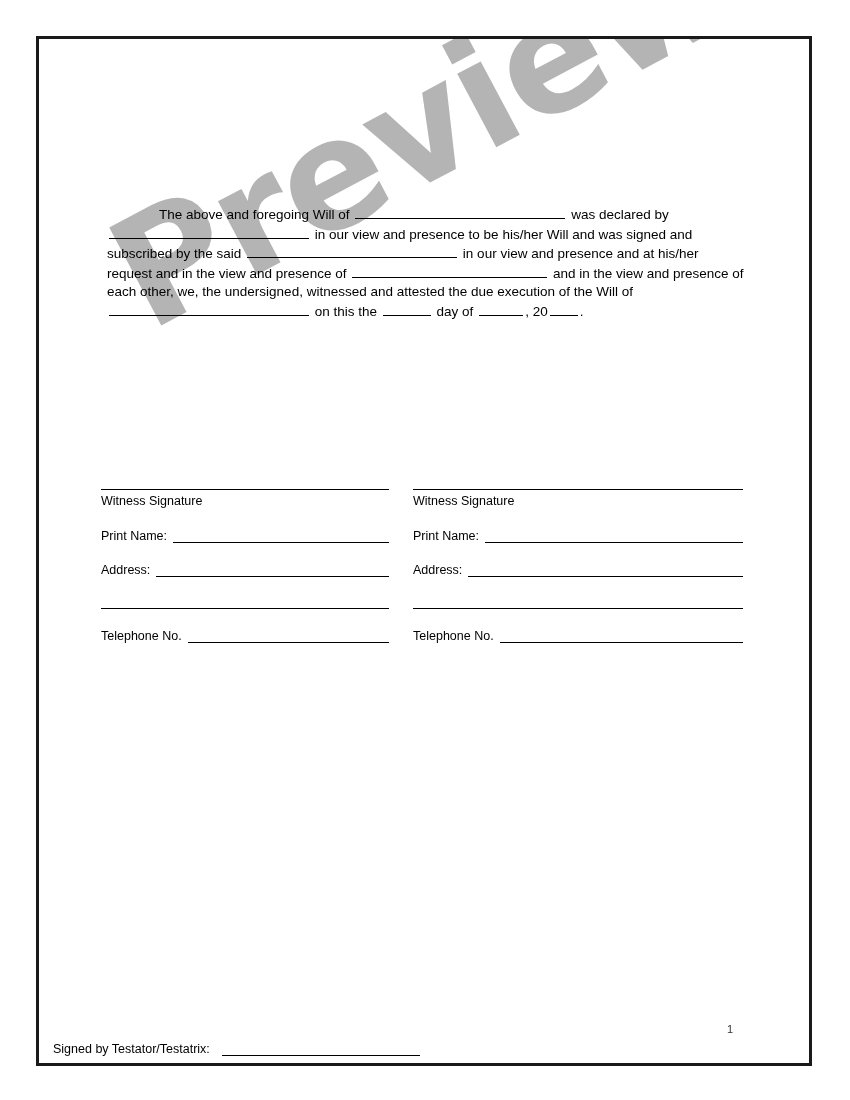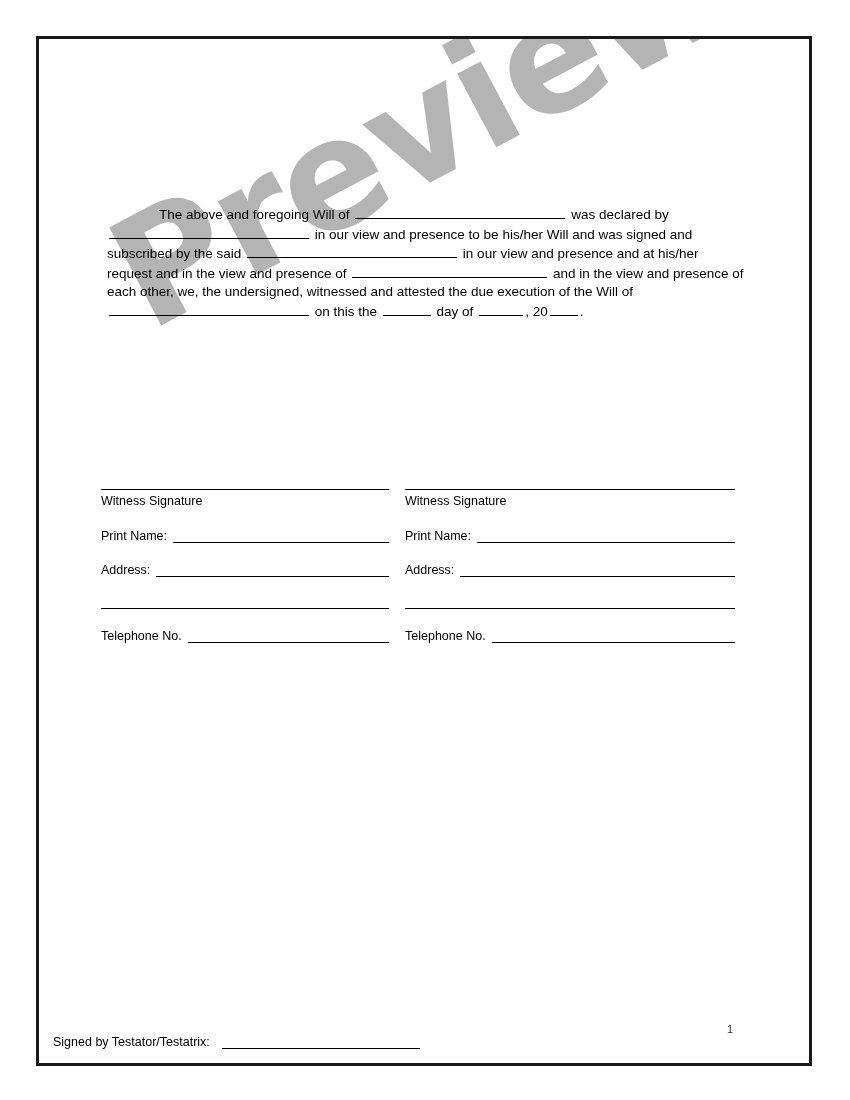--- a/index.html
+++ b/index.html
@@ -99,21 +99,21 @@
   .sig-area {
     position: absolute;
     left: 62px;
     top: 450px;
     width: 648px;
     z-index: 8;
     font-size: 12.5px;
   }
   .sig-cols {
     display: flex;
-    gap: 16px;
+    gap: 24px;
   }
   .sig-col {
     width: 288px;
     position: relative;
   }
   .sig-col.right { width: 330px; }
 
   .rule {
     border-bottom: 1px solid #000;
     height: 0;
@@ -148,21 +148,21 @@
   }
   .blank-row .field-rule {
     width: 100%;
     flex: none;
   }
 
   
   .footer-signed {
     position: absolute;
     left: 14px;
-    bottom: 14px;
+    bottom: 7px;
     display: flex;
     align-items: flex-end;
     font-size: 12.5px;
     z-index: 8;
   }
   .footer-signed .field-rule {
     width: 198px;
     border-bottom: 1px solid #000;
     height: 11px;
     margin-left: 6px;

